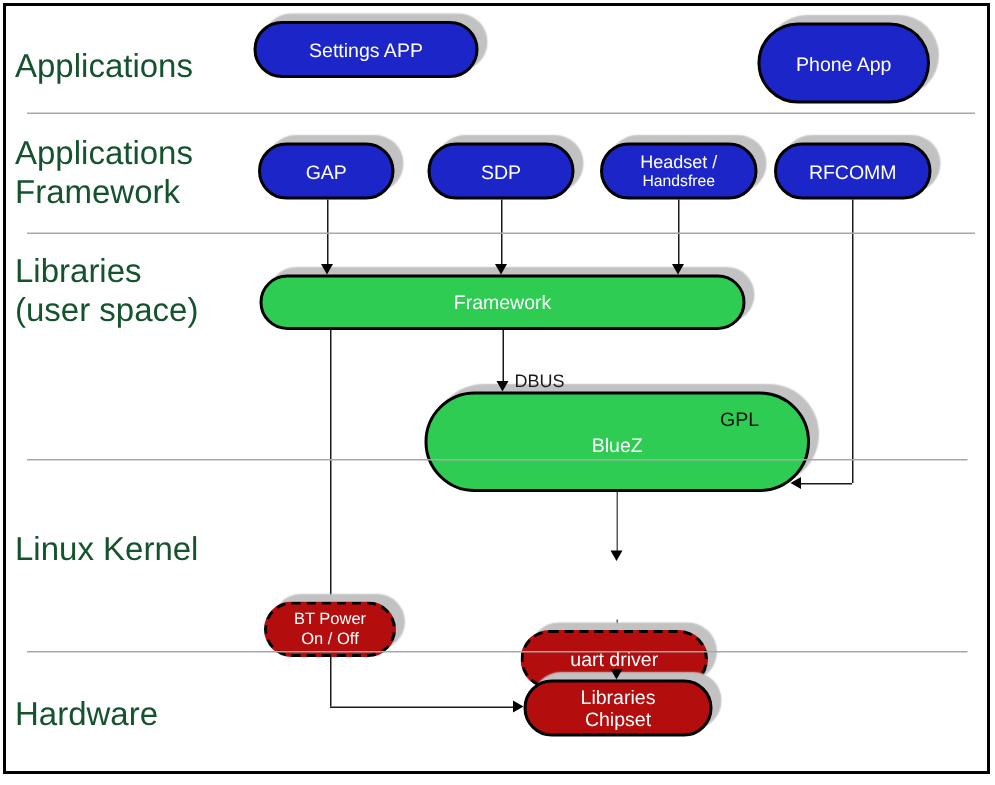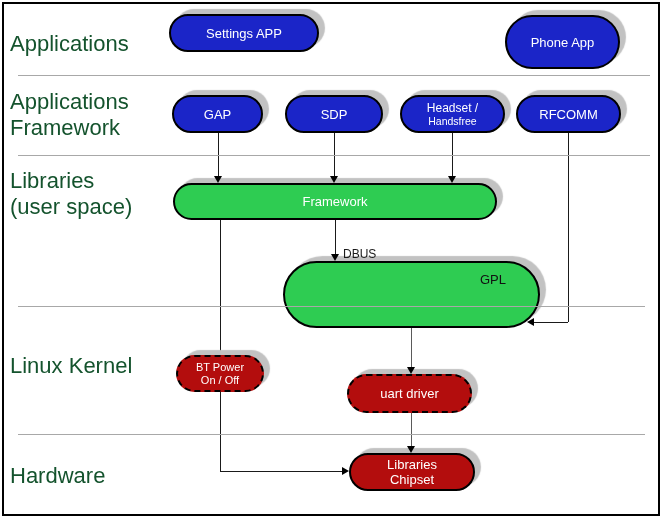--- a/index.html
+++ b/index.html
@@ -8,21 +8,21 @@
   .frame{position:absolute;left:2px;top:2px;width:654px;height:510px;border:2px solid #000;}
   .divider{position:absolute;height:1px;background:#a8a8a8;z-index:6;}
   .layer-label{position:absolute;left:10px;width:170px;text-align:left;color:#14532d;
                font-size:22px;line-height:26px;z-index:2;}
   .pill{position:absolute;border:2px solid #000;border-radius:999px;z-index:4;
         display:flex;flex-direction:column;align-items:center;justify-content:center;
         color:#fff;text-align:center;box-shadow:6px -5px 1px #c2c2c2;box-sizing:border-box;}
   .pill.blue{background:#1b25c8;}
   .pill.green{background:#2ecc52;}
   .pill.red{background:#b30d0d;}
-  .pill.dashed{border:2px dashed #000;}
+  .pill.dashed{border:2px dashed #000;margin-top:46px;}
   .t13{font-size:13px;line-height:15px;}
   .t12{font-size:12px;line-height:14px;}
   .t11{font-size:11px;line-height:13px;}
   .t10{font-size:10.5px;line-height:12px;}
   .line{position:absolute;background:#1a1a1a;z-index:1;}
   .line.gray{background:#5a5a5a;}
   .vline{width:1px;}
   .hline{height:1px;}
   .ah{position:absolute;width:0;height:0;z-index:5;}
   .ah.down{border-left:4px solid transparent;border-right:4px solid transparent;border-top:7px solid #000;}
@@ -102,20 +102,21 @@
     <span class="t10">Handsfree</span>
   </div>
   <div class="pill blue t13" style="left:516px;top:95px;width:105px;height:38px;">
     <span>RFCOMM</span>
   </div>
 
   <div class="pill green t13" style="left:173px;top:183px;width:324px;height:37px;">
     <span>Framework</span>
   </div>
   <div class="pill green" style="left:283px;top:261px;width:257px;height:67px;z-index:3;">
+    <span class="bluez-text">BlueZ</span>
     <span class="gpl">GPL</span>
   </div>
 
   <div class="pill red dashed" style="left:176px;top:355px;width:88px;height:37px;">
     <span class="t11">BT Power</span>
     <span class="t11">On / Off</span>
   </div>
   <div class="pill red dashed t13" style="left:347px;top:374px;width:125px;height:39px;">
     <span>uart driver</span>
   </div>

